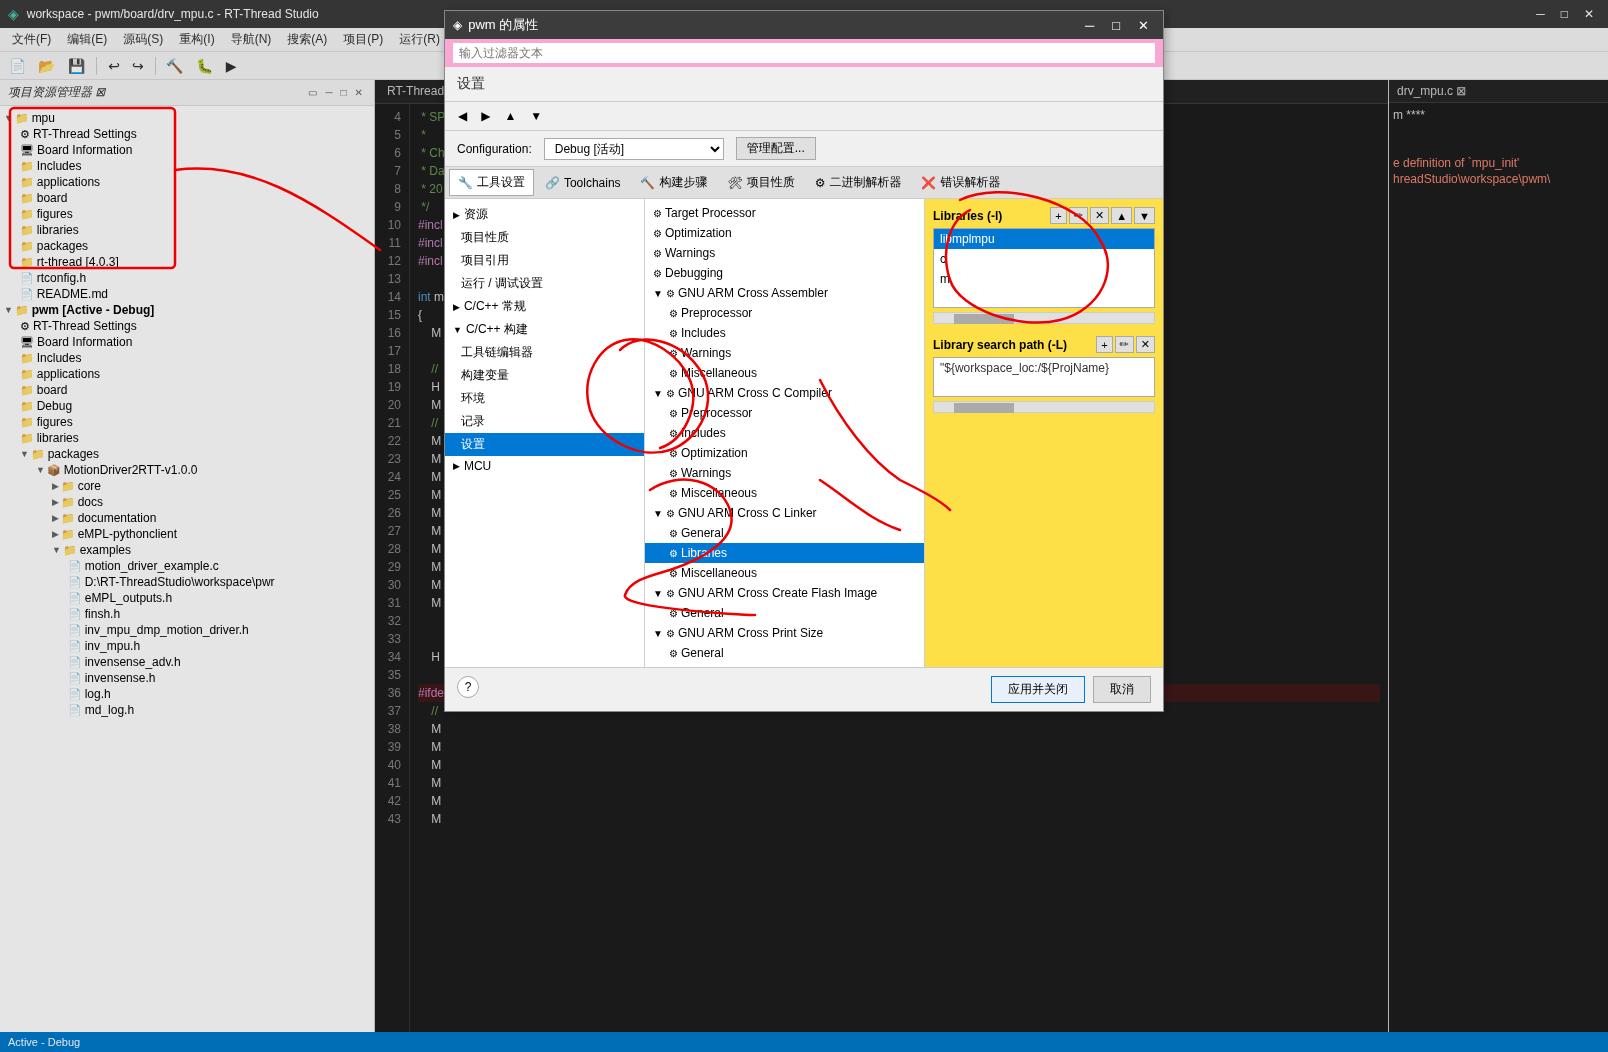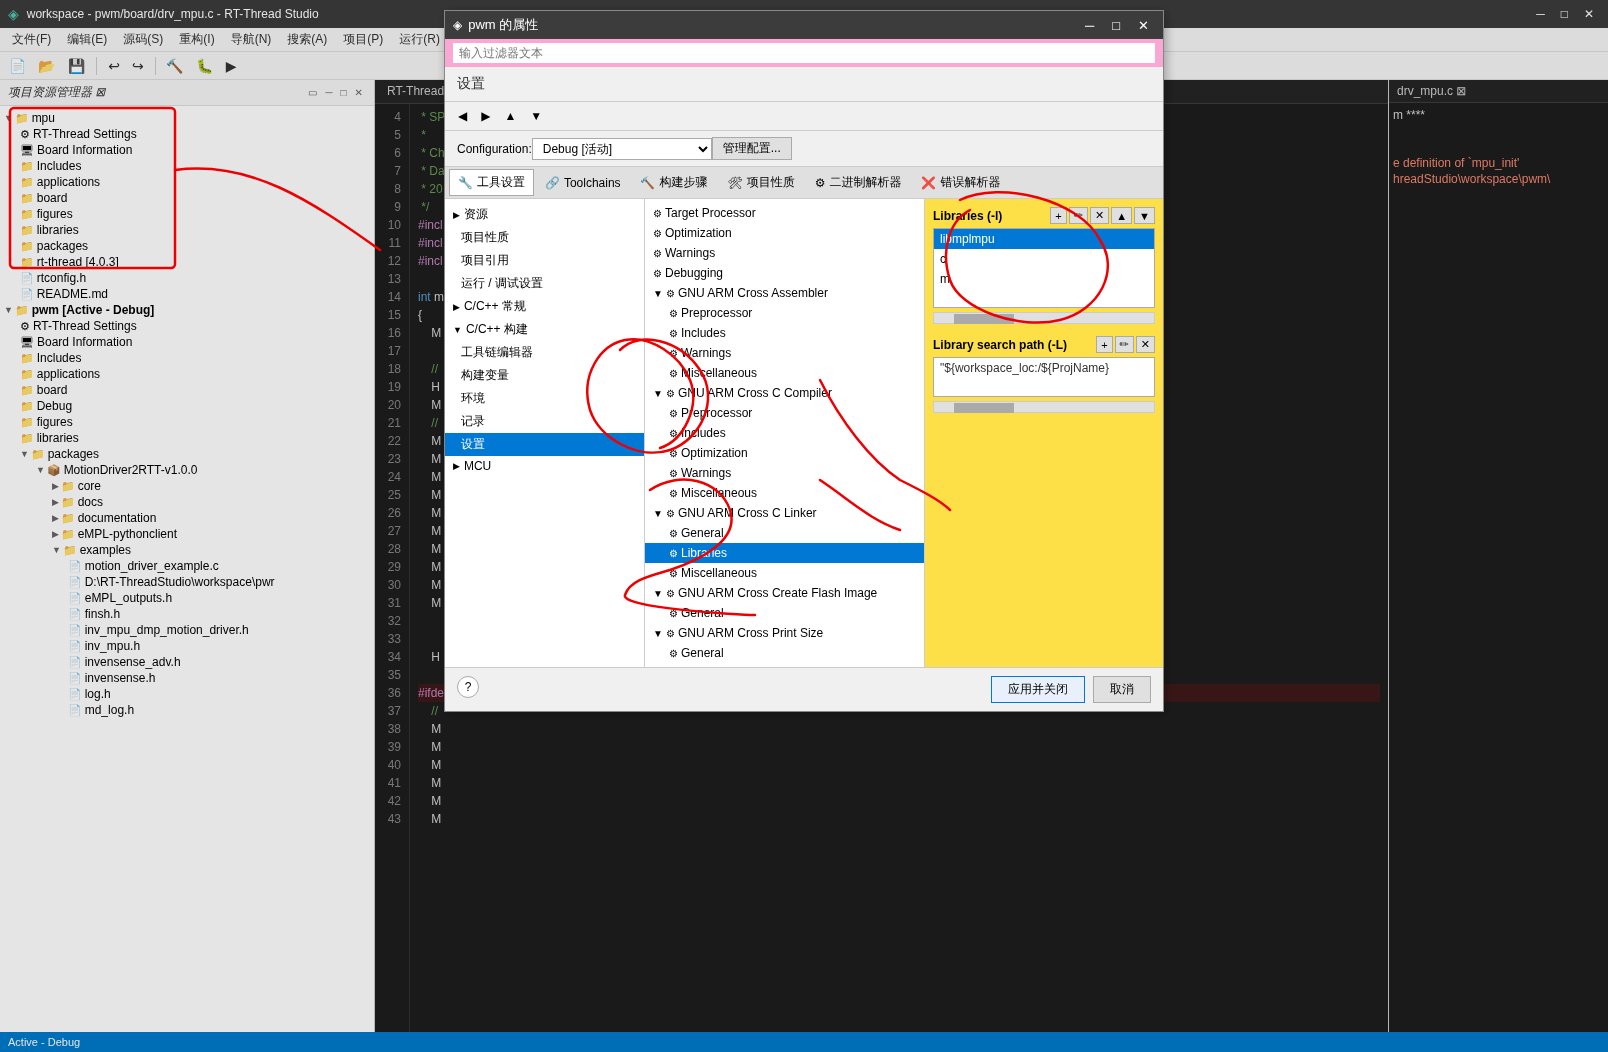--- a/index.html
+++ b/index.html
@@ -66,21 +66,21 @@
 
     
     .filter-bar { background: #f9a8d4; padding: 4px 8px; }
     .filter-input { width: 100%; padding: 3px 6px; border: none; font-size: 12px; }
 
     
     .settings-header { background: #f0f0f0; padding: 8px 12px; border-bottom: 1px solid #ccc; }
     .settings-title { font-size: 14px; color: #333; }
 
     
-    .config-bar { display: flex; align-items: center; padding: 6px 12px; gap: 0; border-bottom: 1px solid #ccc; background: #f0f0f0; }
+    .config-bar { display: flex; align-items: center; padding: 6px 12px; gap: 12px; border-bottom: 1px solid #ccc; background: #f0f0f0; }
     .config-label { font-size: 12px; }
     .config-select { padding: 2px 6px; border: 1px solid #aaa; background: #fff; font-size: 12px; min-width: 180px; }
     .config-manage-btn { padding: 2px 10px; border: 1px solid #aaa; background: #e0e0e0; cursor: pointer; font-size: 12px; }
 
     
     .tabs-bar { background: #e0e0e0; display: flex; align-items: center; border-bottom: 1px solid #ccc; padding: 2px 4px; gap: 2px; }
     .prop-tab { padding: 4px 8px; cursor: pointer; font-size: 12px; border: 1px solid transparent; display: flex; align-items: center; gap: 4px; }
     .prop-tab.active { background: #fff; border-color: #aaa; }
 
     

